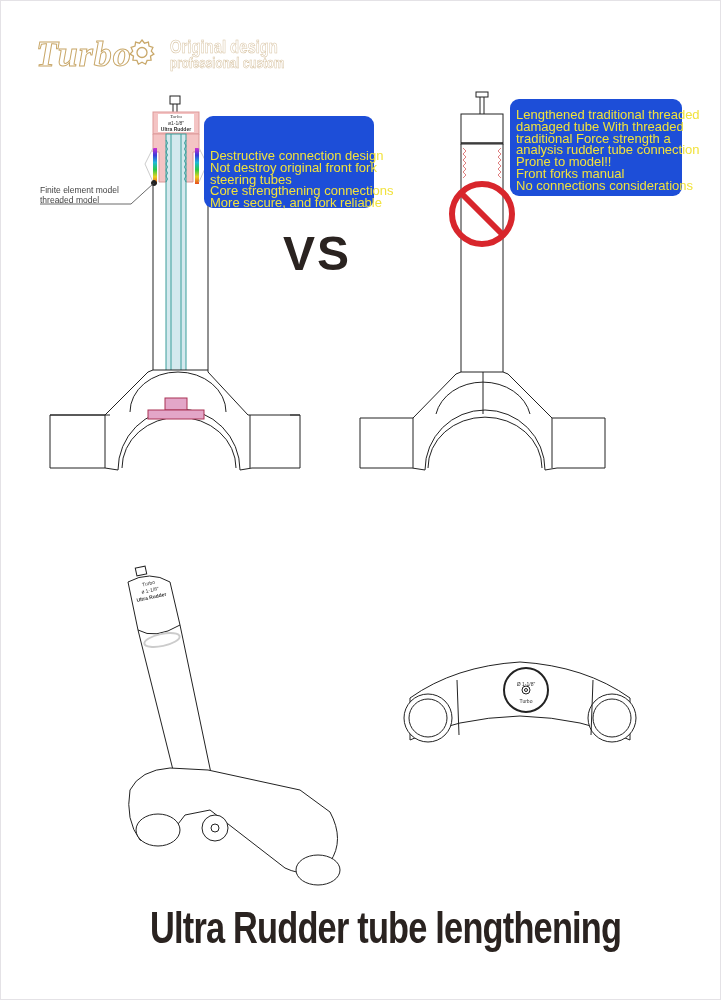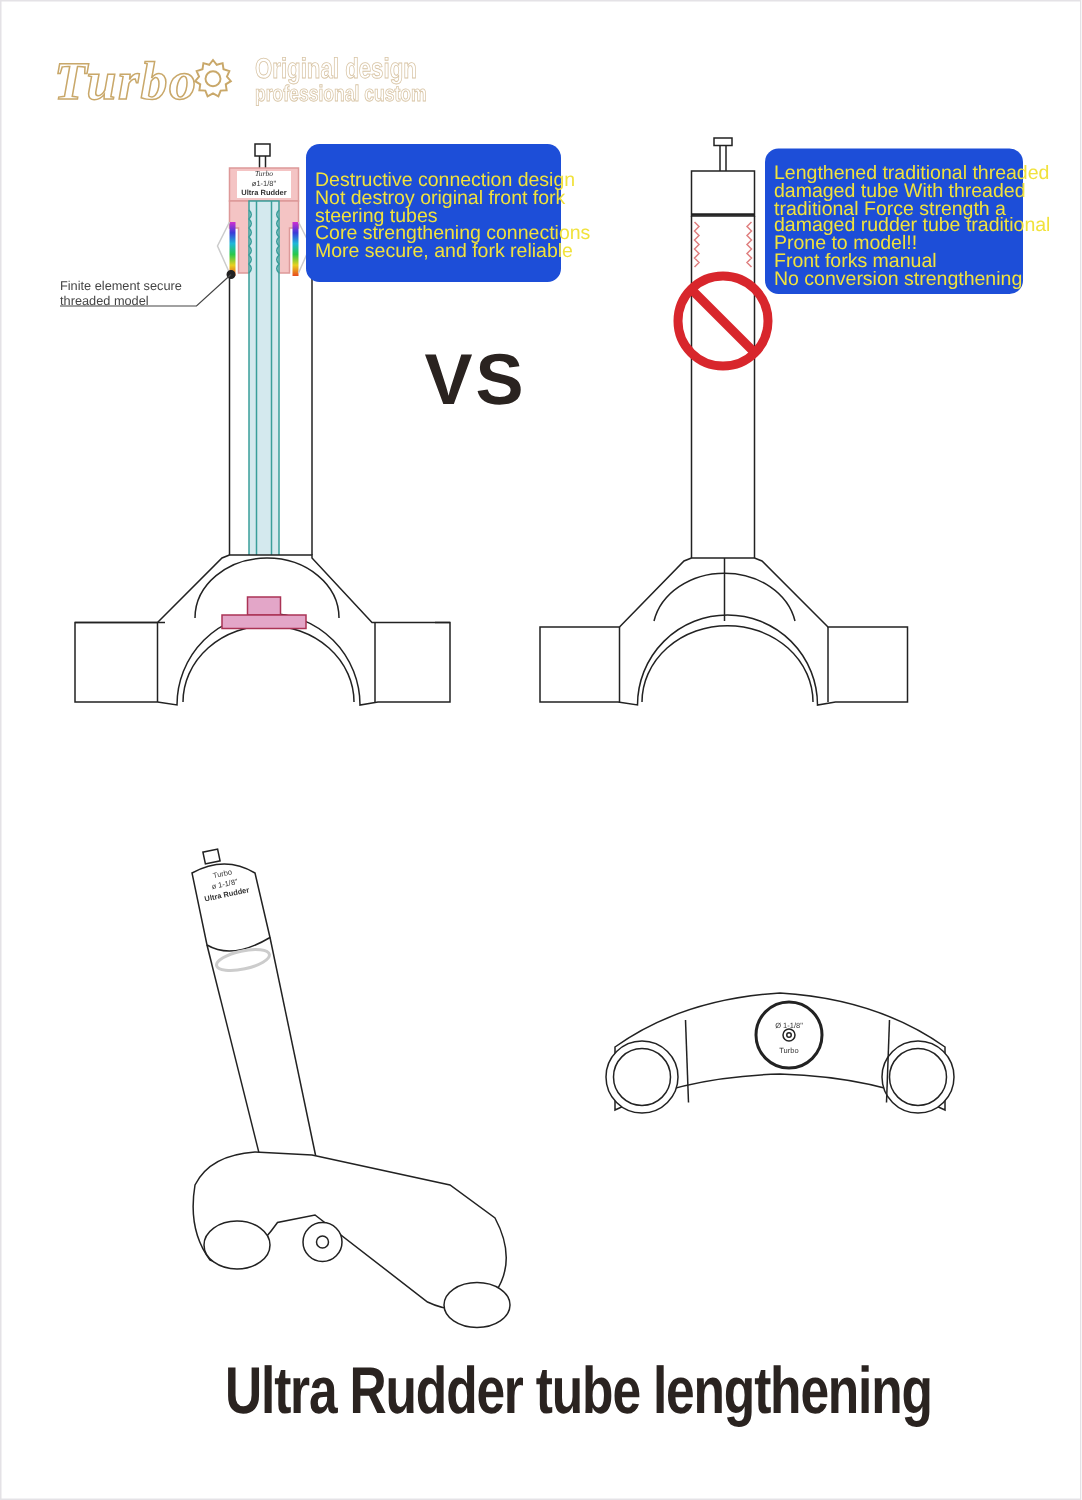--- a/index.html
+++ b/index.html
@@ -5,21 +5,21 @@
   html,body{margin:0;padding:0;background:#fff;}
   body{width:721px;height:1000px;position:relative;overflow:hidden;font-family:"Liberation Sans",sans-serif;}
   .frame{position:absolute;left:0;top:0;width:719px;height:998px;border:1px solid #e4e2e6;}
   .logo{position:absolute;left:36px;top:33px;font-family:"Liberation Serif",serif;font-style:italic;font-weight:bold;font-size:36px;color:#fff;-webkit-text-stroke:1px #c9a86a;letter-spacing:1px;}
   .gear{position:absolute;left:130px;top:40px;}
   .tag1,.tag2{position:absolute;left:170px;font-family:"Liberation Sans",sans-serif;font-weight:bold;color:#fff;-webkit-text-stroke:0.6px #d8c4a4;letter-spacing:0;transform:scaleX(0.78);transform-origin:left;}
   .tag1{top:36px;font-size:19px;}
   .tag2{top:54px;font-size:15px;}
   .box{position:absolute;background:#1d4ed8;border-radius:9px;color:#f1e23c;font-size:13px;line-height:11.8px;padding:0 6px;box-sizing:border-box;}
   .box div{white-space:nowrap;}
-  .box1{left:204px;top:96px;width:170px;height:92px;padding-top:18px;}
+  .box1{left:204px;top:116px;width:170px;height:92px;padding-top:34px;}
   .box2{left:510px;top:99px;width:172px;height:97px;padding-top:10px;}
   .vs{position:absolute;left:283px;top:226px;font-size:48px;font-weight:bold;color:#2a2320;letter-spacing:2px;}
   .fea{position:absolute;left:40px;top:185px;font-size:8.5px;line-height:10px;color:#444;}
   .title{position:absolute;left:150px;top:903px;font-size:44px;font-weight:bold;color:#2a2320;letter-spacing:-1px;transform:scaleX(0.78);transform-origin:left;white-space:nowrap;font-family:"Liberation Sans",sans-serif;}
   svg{position:absolute;left:0;top:0;}
 </style>
 </head>
 <body>
 
 <div class="frame"></div>
@@ -143,28 +143,28 @@
   <div>Not destroy original front fork</div>
   <div>steering tubes</div>
   <div>Core strengthening connections</div>
   <div>More secure, and fork reliable</div>
 </div>
 
 <div class="box box2">
   <div>Lengthened traditional threaded</div>
   <div>damaged tube With threaded</div>
   <div>traditional Force strength a</div>
-  <div>damaged rudder tube traditional</div>
+  <div>analysis rudder tube connection</div>
   <div>Prone to model!!</div>
   <div>Front forks manual</div>
-  <div>No conversion strengthening</div>
+  <div>No connections considerations</div>
 </div>
 
 <div class="fea">
-  <div>Finite element secure</div>
+  <div>Finite element model</div>
   <div>threaded model</div>
 </div>
 
 <div style="position:absolute;left:158px;top:114px;width:36px;text-align:center;font-size:5px;line-height:6px;color:#333;">
   <div style="font-family:'Liberation Serif',serif;font-style:italic;">Turbo</div>
   <div>ø1-1/8"</div>
   <div style="font-weight:bold;">Ultra Rudder</div>
 </div>
 
 <div style="position:absolute;left:506px;top:676px;width:40px;text-align:center;font-size:5px;line-height:17px;color:#333;">

